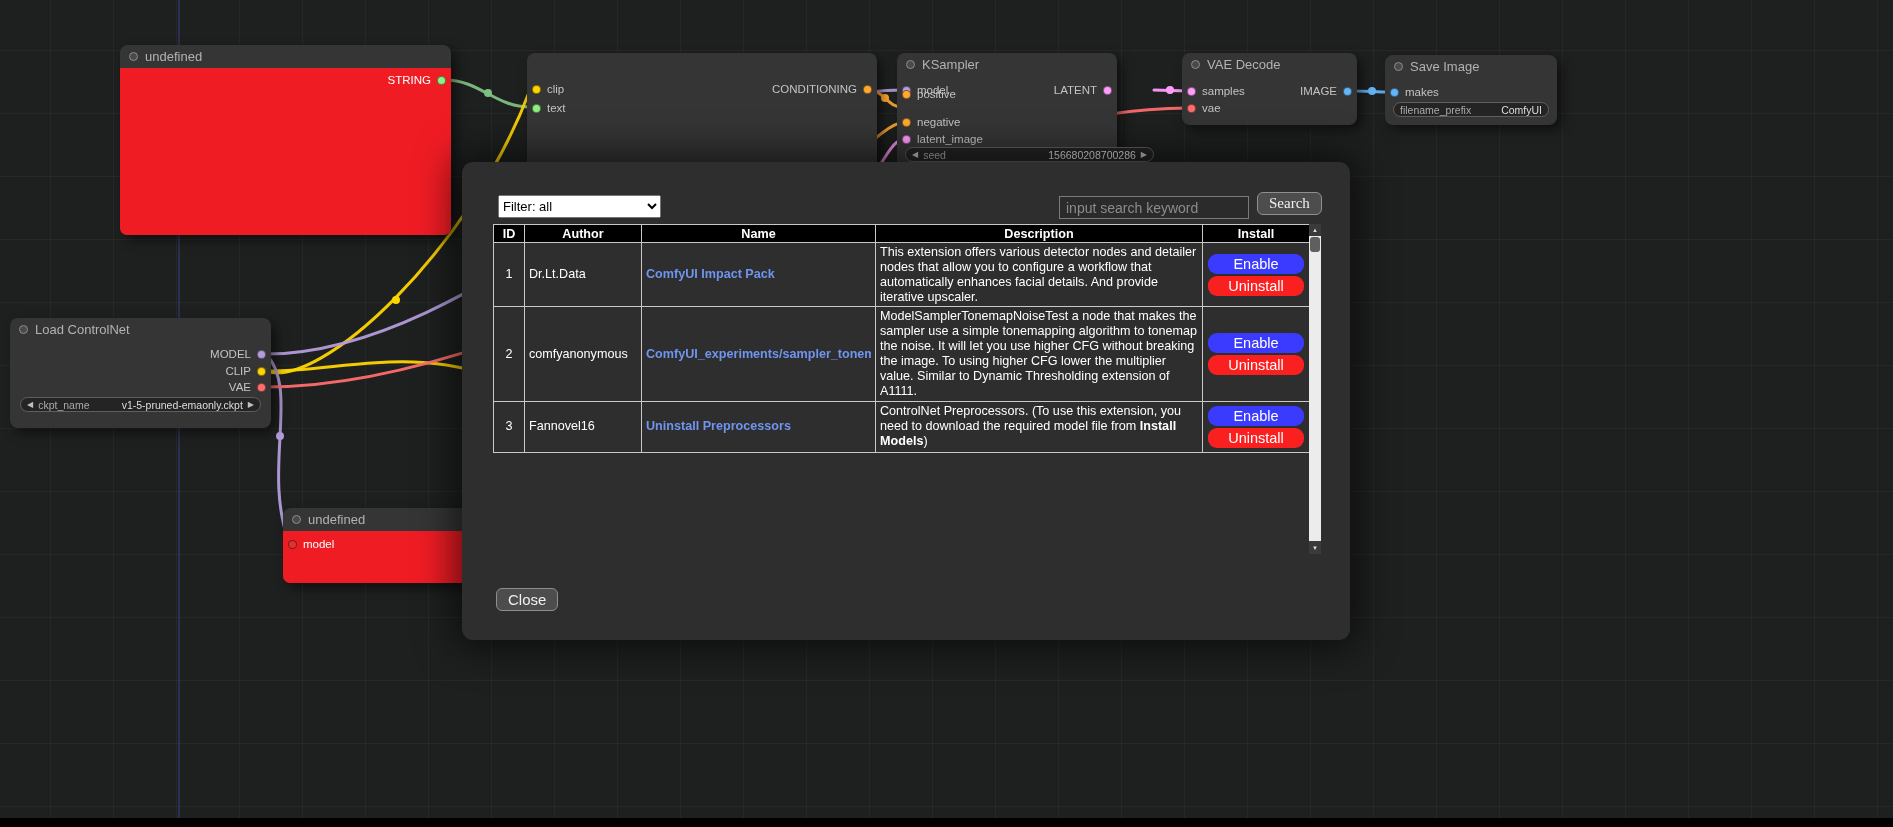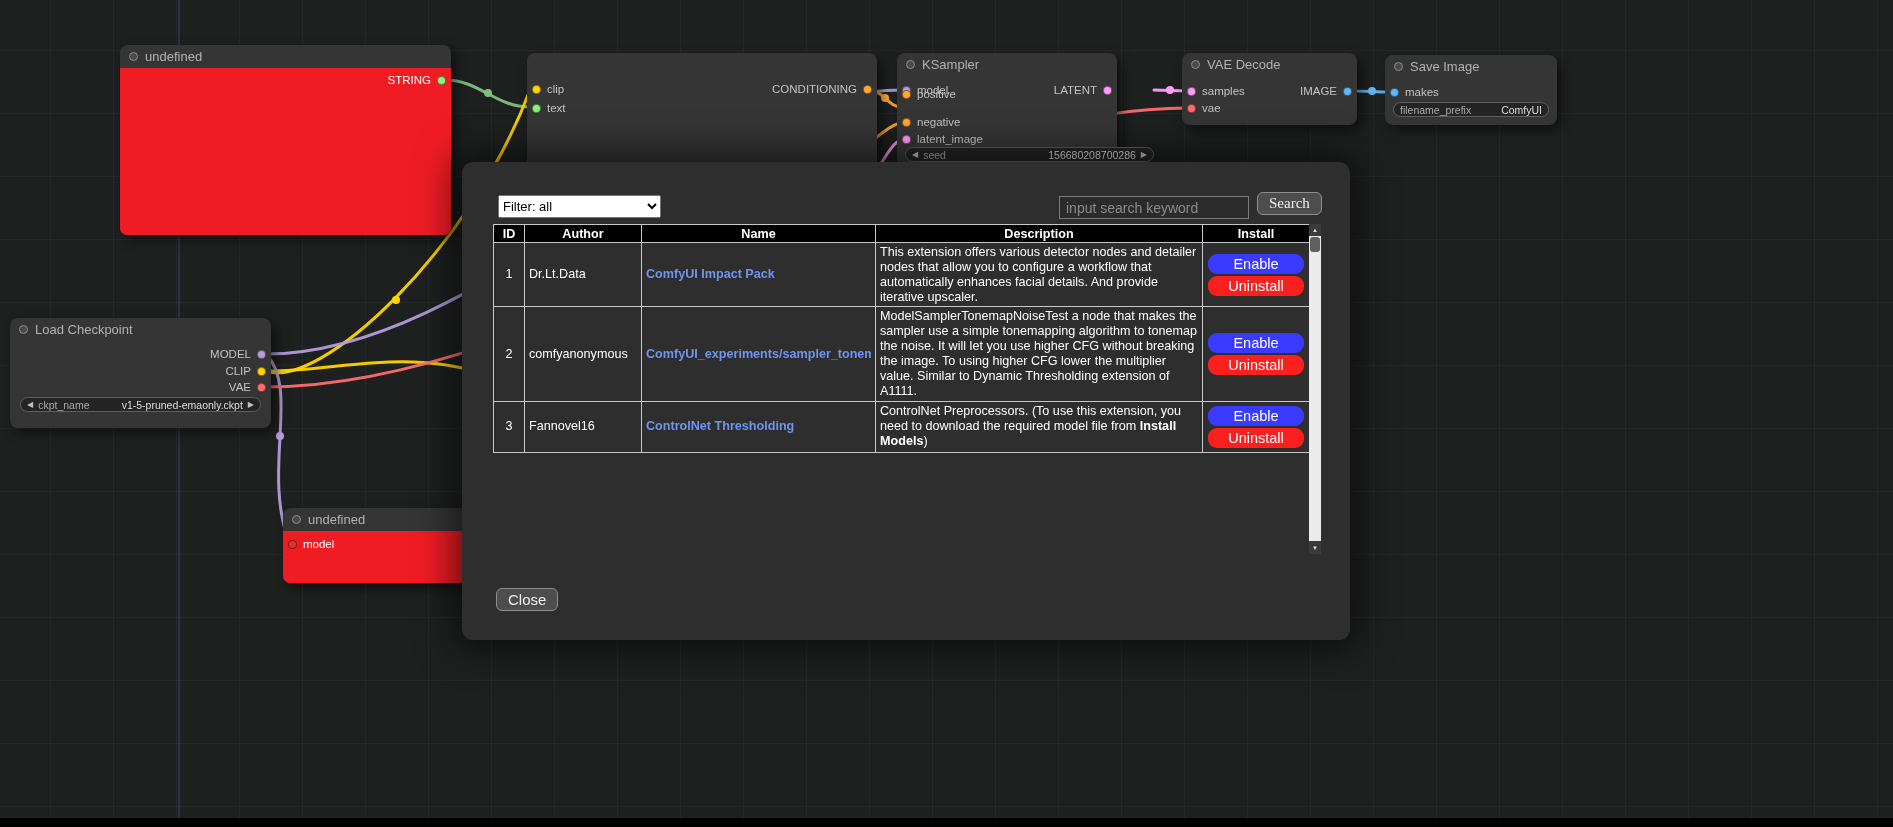--- a/index.html
+++ b/index.html
@@ -208,21 +208,21 @@
     </div>
     <div class="widget" style="left:8px;top:47px;width:156px">
       <span>filename_prefix</span>
       <span class="w-value">ComfyUI</span>
     </div>
   </div>
 
   <div class="node" style="left:10px;top:318px;width:261px;height:110px">
     <div class="node-header">
       <span class="collapse-dot"></span>
-      <span>Load Checkpoint</span>
+      <span>Load ControlNet</span>
     </div>
     <div class="slot out" style="top:29px">
       <span class="dot c-model"></span>
       <span>MODEL</span>
     </div>
     <div class="slot out" style="top:46px">
       <span class="dot c-clip"></span>
       <span>CLIP</span>
     </div>
     <div class="slot out" style="top:62px">
@@ -300,21 +300,21 @@
           <td>ModelSamplerTonemapNoiseTest a node that makes the sampler use a simple tonemapping algorithm to tonemap the noise. It will let you use higher CFG without breaking the image. To using higher CFG lower the multiplier value. Similar to Dynamic Thresholding extension of A1111.</td>
           <td class="cell-install">
             <button class="btn-enable">Enable</button>
             <button class="btn-uninstall">Uninstall</button>
           </td>
         </tr>
         <tr>
           <td class="cell-id">3</td>
           <td>Fannovel16</td>
           <td class="cell-name">
-            <a href="#">ControlNet Thresholding</a>
+            <a href="#">Uninstall Preprocessors</a>
           </td>
           <td><span>ControlNet Preprocessors. (To use this extension, you need to download the required model file from </span><b>Install Models</b><span>)</span></td>
           <td class="cell-install">
             <button class="btn-enable">Enable</button>
             <button class="btn-uninstall">Uninstall</button>
           </td>
         </tr>
       </tbody>
     </table>
   </div>

